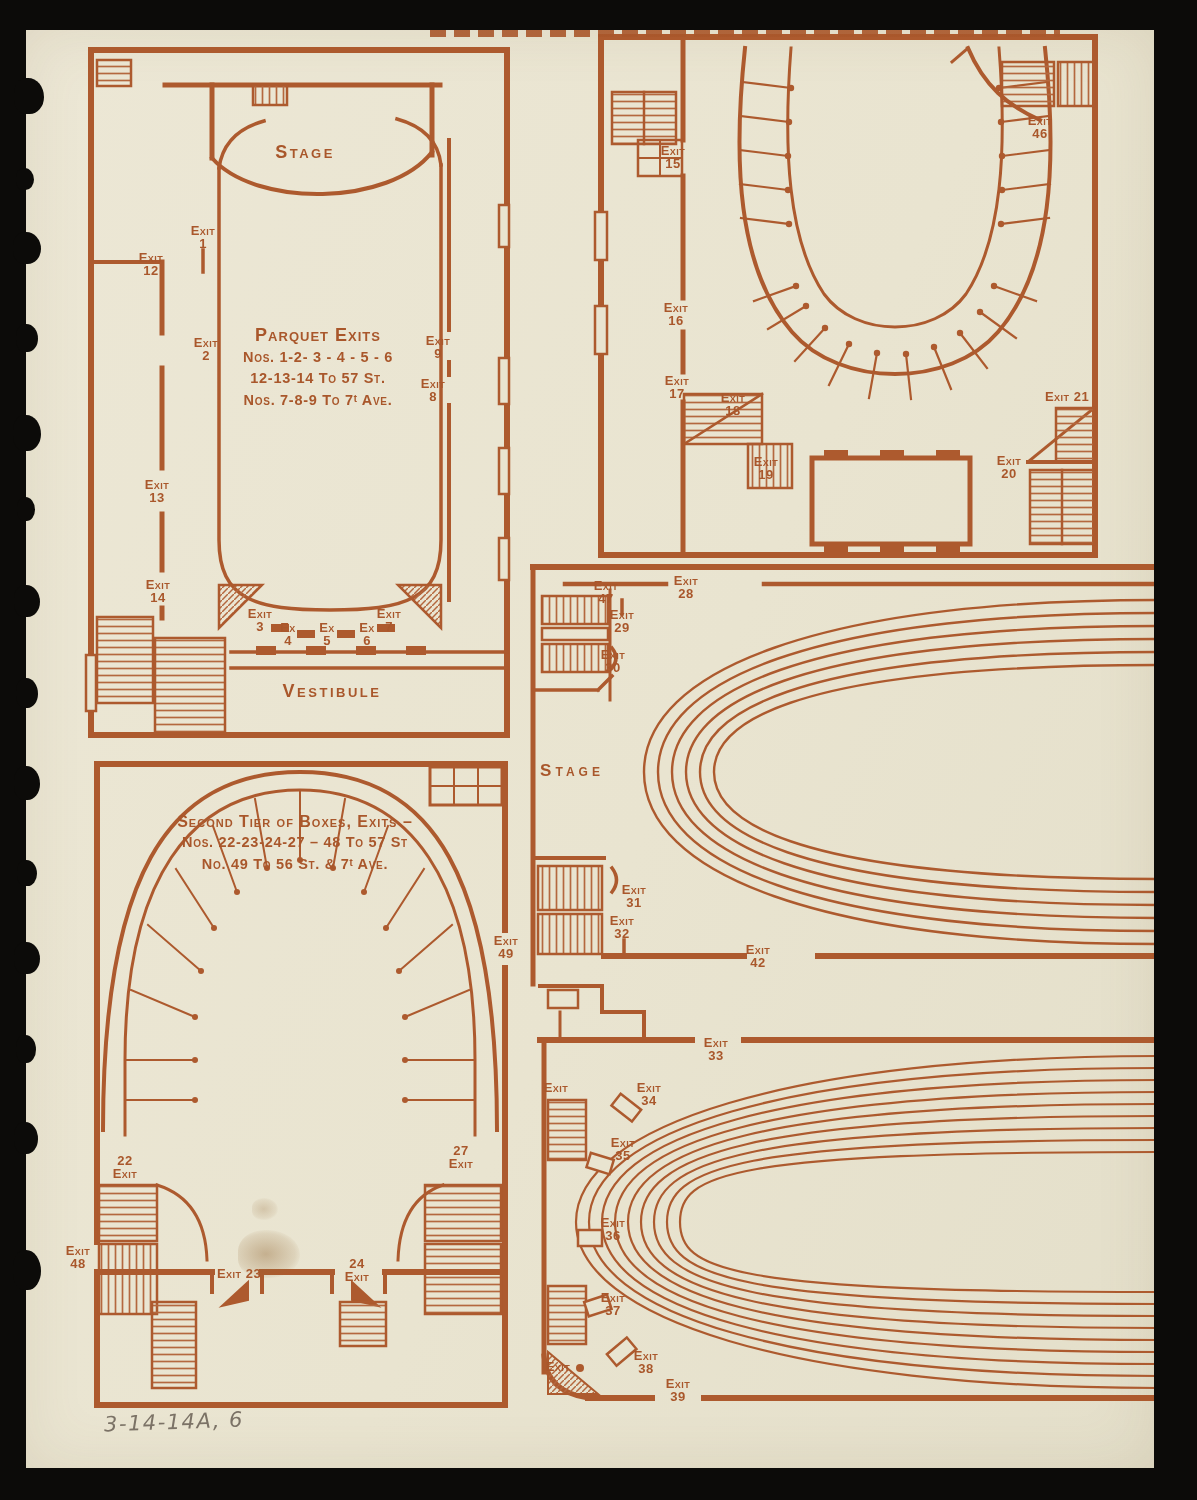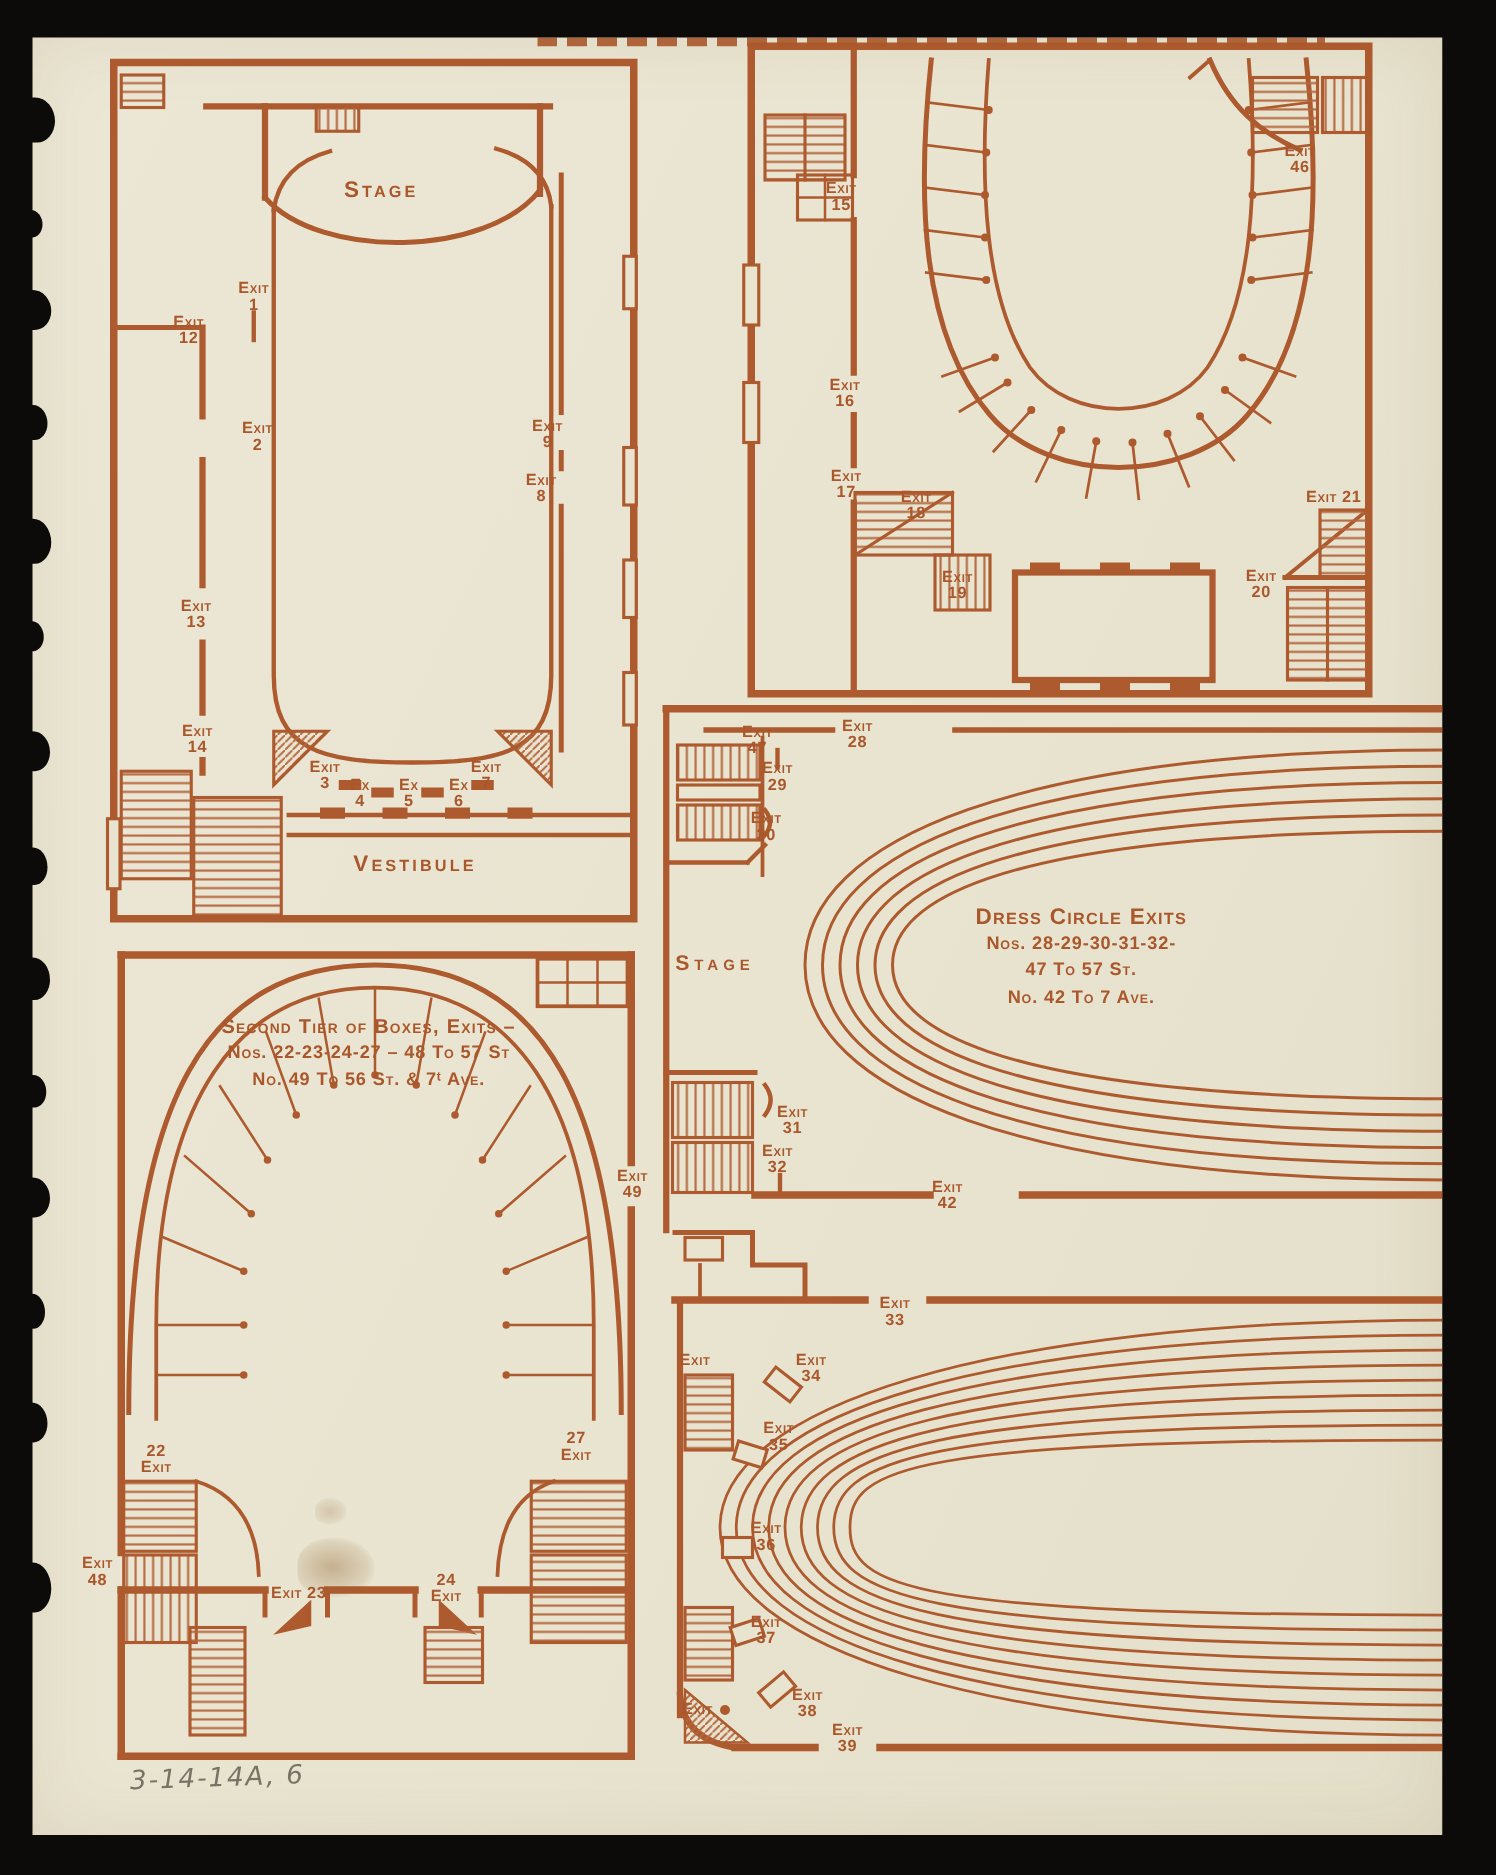--- a/index.html
+++ b/index.html
@@ -255,20 +255,26 @@
      <rect x="152" y="1302" width="44" height="86" fill="url(#hh)" stroke-width="2.5"></rect>
      <rect x="340" y="1302" width="46" height="44" fill="url(#hh)" stroke-width="2.5"></rect>
    </g>
  </svg>
 
  <div class="stain" style="left:238px;top:1230px;width:62px;height:48px;"></div>
  <div class="stain" style="left:252px;top:1198px;width:26px;height:22px;opacity:.6;"></div>
 
  <div class="room" style="left:305px;top:152px;"><span>Stage</span></div>
  <div class="room" style="left:332px;top:691px;"><span>Vestibule</span></div>
+ <div class="tb" style="left:318px;top:324px;">
+   <div class="t">Parquet Exits</div>
+   <div class="l">Nos. 1-2- 3 - 4 - 5 - 6</div>
+   <div class="l">12-13-14  To 57 St.</div>
+   <div class="l">Nos. 7-8-9  To 7ᵗ Ave.</div>
+ </div>
  <div class="xl" style="left:203px;top:237px;">
       <span>Exit</span>
       <span>1</span>
     </div>
  <div class="xl" style="left:151px;top:264px;">
       <span>Exit</span>
       <span>12</span>
     </div>
  <div class="xl" style="left:206px;top:349px;">
       <span>Exit</span>
@@ -336,26 +342,20 @@
       <span>19</span>
     </div>
  <div class="xl" style="left:1067px;top:397px;">
       <span>Exit 21</span>
     </div>
  <div class="xl" style="left:1009px;top:467px;">
       <span>Exit</span>
       <span>20</span>
     </div>
 
- <div class="tb" style="left:865px;top:722px;">
-   <div class="t">Dress Circle Exits</div>
-   <div class="l">Nos. 28-29-30-31-32-</div>
-   <div class="l">47 To 57 St.</div>
-   <div class="l">No. 42 To  7 Ave.</div>
- </div>
  <div class="room" style="left:572px;top:771px;font-size:17px;letter-spacing:4px;"><span>Stage</span></div>
  <div class="xl" style="left:606px;top:592px;">
       <span>Exit</span>
       <span>47</span>
     </div>
  <div class="xl" style="left:686px;top:587px;">
       <span>Exit</span>
       <span>28</span>
     </div>
  <div class="xl" style="left:622px;top:621px;">

